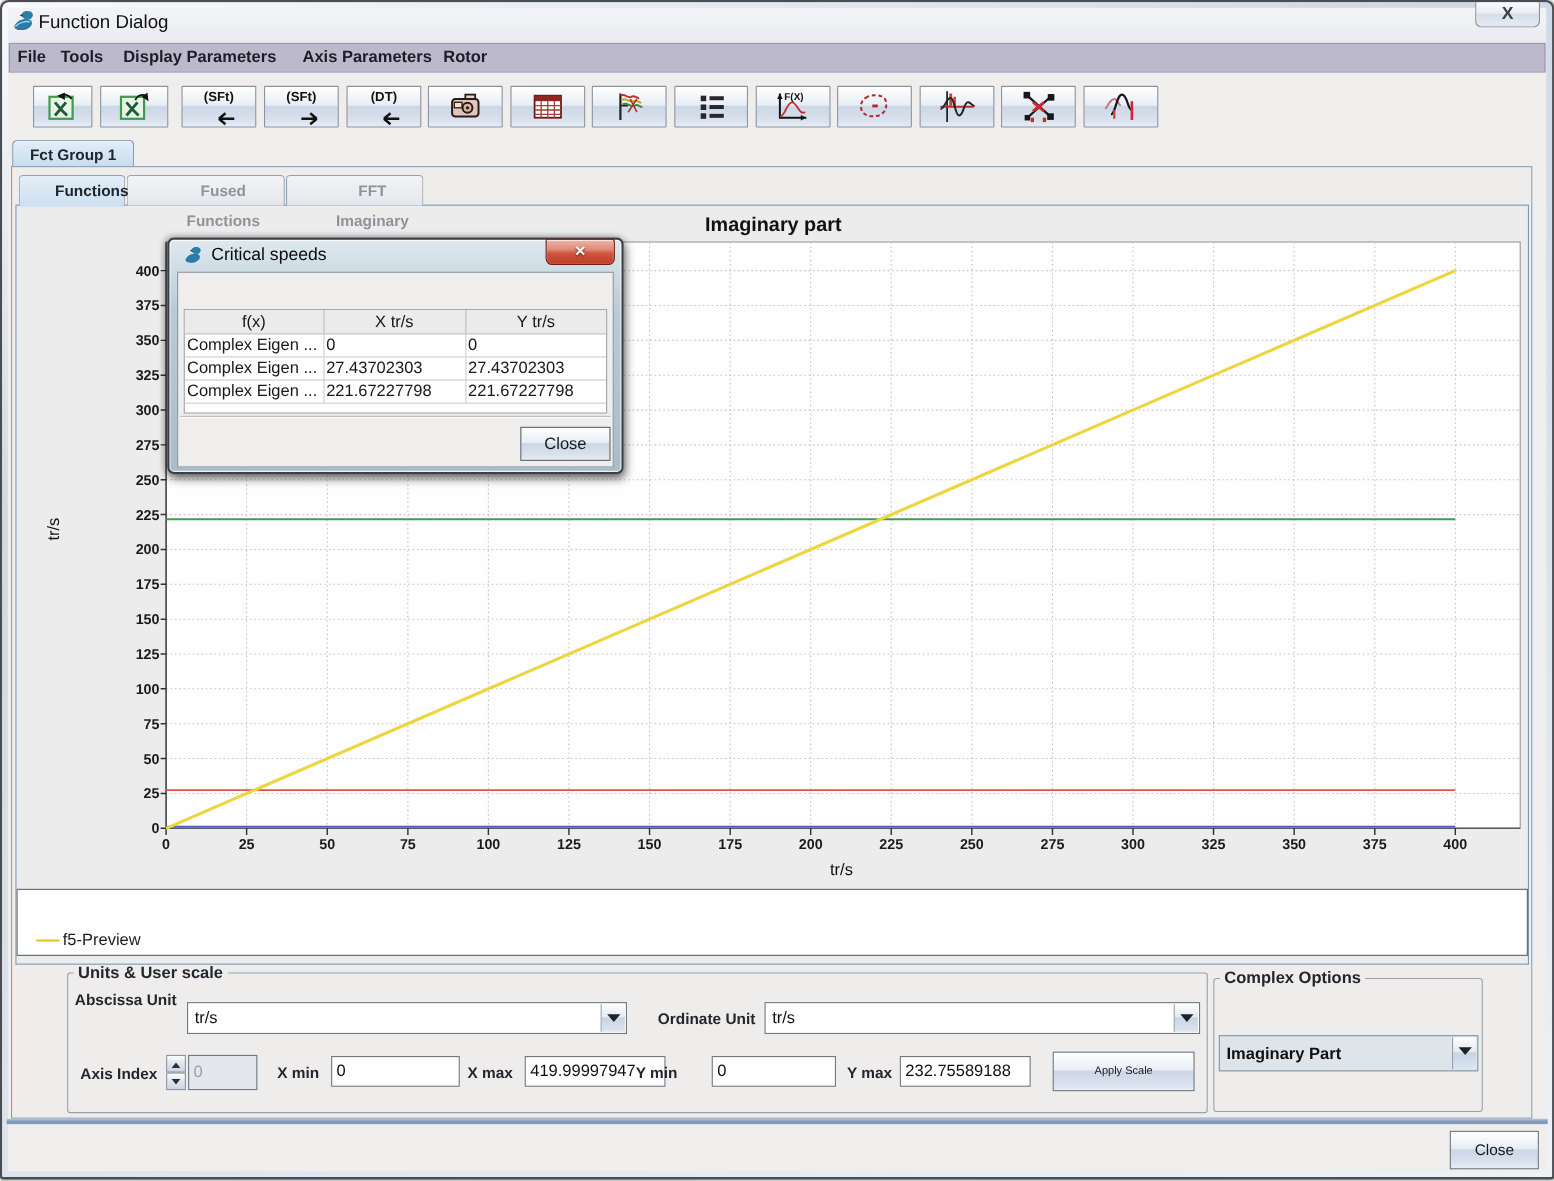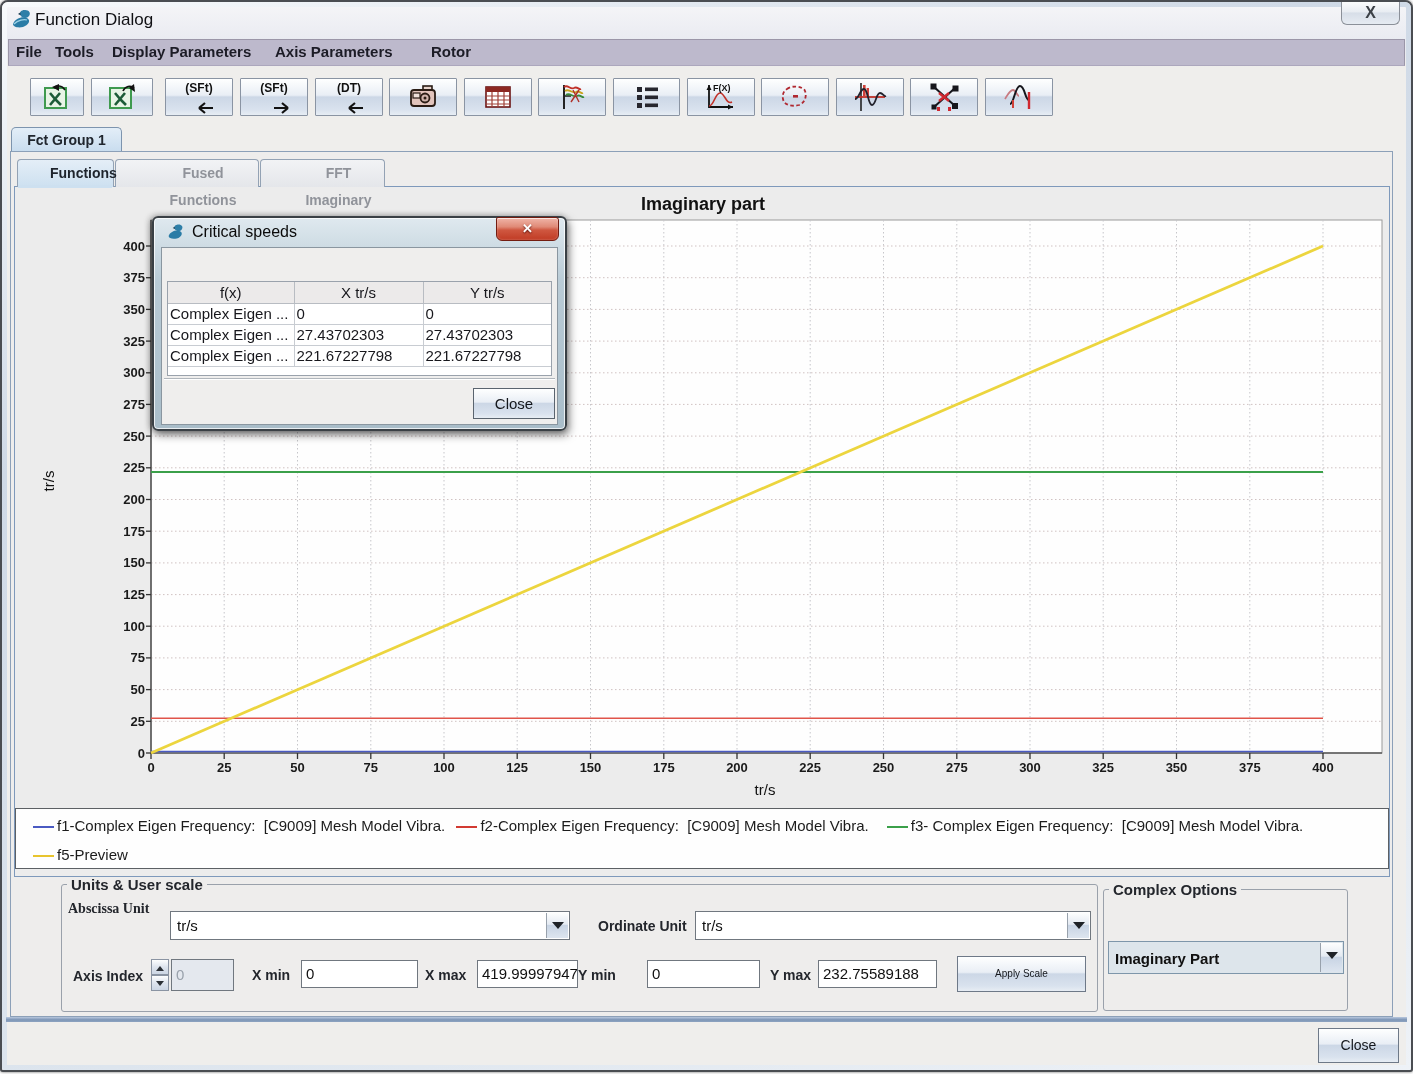--- a/index.html
+++ b/index.html
@@ -134,21 +134,21 @@
   </svg>
   <div id="titleText">Function Dialog</div>
 </div>
 <div id="winClose"><span>X</span></div>
 
 <div id="menubar">
   <span class="mitem" style="left:7px">File</span>
   <span class="mitem" style="left:46px">Tools</span>
   <span class="mitem" style="left:103px">Display Parameters</span>
   <span class="mitem" style="left:266px">Axis Parameters</span>
-  <span class="mitem" style="left:422px">Rotor</span>
+  <span class="mitem" style="left:394px">Rotor</span>
 </div>
 
 <div id="toolbar">
 <div class="tbtn" style="left:30px;width:54px;">
       <svg width="30" height="28" viewBox="0 0 30 28">
         <rect x="3" y="5" width="21" height="20" fill="#e8f4e6" stroke="#3f9a4f" stroke-width="2"></rect>
         <path d="M8 10 L13 16 L8 22 M13 16 L18 10 M13 16 L19 22" stroke="#1d5c38" stroke-width="2.6" fill="none"></path>
         <path d="M23 7 C20 2 14 2 12 5" stroke="#111" stroke-width="1.6" fill="none"></path>
         <path d="M17 1 L17 8 L10 4 Z" fill="#111"></path>
       </svg>
@@ -378,54 +378,49 @@
 <line x1="136" y1="531.2" x2="1308.0" y2="531.2" stroke="#e0544a" stroke-width="1.6"></line>
 <line x1="136" y1="285.0" x2="1308.0" y2="285.0" stroke="#3ba04a" stroke-width="1.8"></line>
 <line x1="136" y1="566" x2="1308.0" y2="59.0" stroke="#ecd53e" stroke-width="2.8"></line>
 <text x="688" y="23" font-size="18" font-weight="bold" fill="#111" text-anchor="middle">Imaginary part</text>
 <text x="750" y="608" font-size="15" fill="#111" text-anchor="middle">tr/s</text>
 <text x="39" y="294" font-size="15" fill="#111" transform="rotate(-90 39 294)" text-anchor="middle">tr/s</text>
 </svg>
 </div>
 
 <div id="legend">
-  <div class="abs" style="left:17px;top:8px;">
-    <span class="dash" style="border-color:#4a5ac2"></span>f1-Complex Eigen Frequency:&nbsp; [C9009] Mesh Model Vibra.
-    <span class="dash" style="border-color:#d23a32;margin-left:7px"></span>f2-Complex Eigen Frequency:&nbsp; [C9009] Mesh Model Vibra.
-    <span class="dash" style="border-color:#3ba04a;margin-left:14px"></span>f3- Complex Eigen Frequency:&nbsp; [C9009] Mesh Model Vibra.
-  </div>
   <div class="abs" style="left:17px;top:37px;">
     <span class="dash" style="border-color:#e8c42e"></span>f5-Preview
   </div>
 </div>
 
 <div class="grp" style="left:61px;top:884px;width:1037px;height:128px;">
   <span class="grpLabel" style="left:5px">Units &amp; User scale</span>
 </div>
-<span class="lbl" style="left:68px;top:901px;font-family:Liberation Serif, serif;">Abscissa Unit</span>
+<span class="lbl" style="left:68px;top:901px;">Abscissa Unit</span>
 <div class="combo" style="left:170px;top:911px;width:400px;height:29px;">
   <span class="txt">tr/s</span>
     <span class="btn"></span>
 </div>
 <span class="lbl" style="left:598px;top:918px;">Ordinate Unit</span>
 <div class="combo" style="left:695px;top:911px;width:396px;height:29px;">
   <span class="txt">tr/s</span>
     <span class="btn"></span>
 </div>
 <span class="lbl" style="left:73px;top:968px;">Axis Index</span>
 
 <div class="abs" id="spinUp" style="left:151px;top:959px;width:18px;height:16px;background:linear-gradient(#fdfeff,#dde4ee 50%,#ccd6e4);border:1px solid #8a94a3;"></div>
 <div class="abs" id="spinDn" style="left:151px;top:975px;width:18px;height:16px;background:linear-gradient(#fdfeff,#dde4ee 50%,#ccd6e4);border:1px solid #8a94a3;"></div>
 <div class="abs" style="left:156px;top:966px;width:0;height:0;border-left:4px solid transparent;border-right:4px solid transparent;border-bottom:5px solid #2a2f36;"></div>
 <div class="abs" style="left:156px;top:981px;width:0;height:0;border-left:4px solid transparent;border-right:4px solid transparent;border-top:5px solid #2a2f36;"></div>
 <div class="field" style="left:171px;top:959px;width:63px;height:32px;background:#e4e8ee;color:#9aa2ac;line-height:30px;">0</div>
 <span class="lbl" style="left:252px;top:967px;">X min</span>
 <div class="field" style="left:301px;top:960px;width:117px;height:28px;line-height:26px;">0</div>
 <span class="lbl" style="left:425px;top:967px;">X max</span>
-<div class="field" style="left:477px;top:960px;width:101px;height:28px;line-height:26px;">419.99997947</div>
+<div class="field" style="left:477px;top:960px;width:128px;height:28px;line-height:26px;">419.99997947</div>
 <span class="lbl" style="left:578px;top:967px;">Y min</span>
 <div class="field" style="left:647px;top:960px;width:113px;height:28px;line-height:26px;">0</div>
 <span class="lbl" style="left:770px;top:967px;">Y max</span>
 <div class="field" style="left:818px;top:960px;width:119px;height:28px;line-height:26px;">232.75589188</div>
 <div class="pbtn" style="left:957px;top:956px;width:129px;height:36px;line-height:34px;font-size:10px;">Apply Scale</div>
 
 <div class="grp" style="left:1103px;top:889px;width:245px;height:122px;">
   <span class="grpLabel" style="left:5px">Complex Options</span>
 </div>
 <div class="combo" style="left:1108px;top:941px;width:236px;height:33px;background:#dde5eb;border-color:#7e96aa;">

